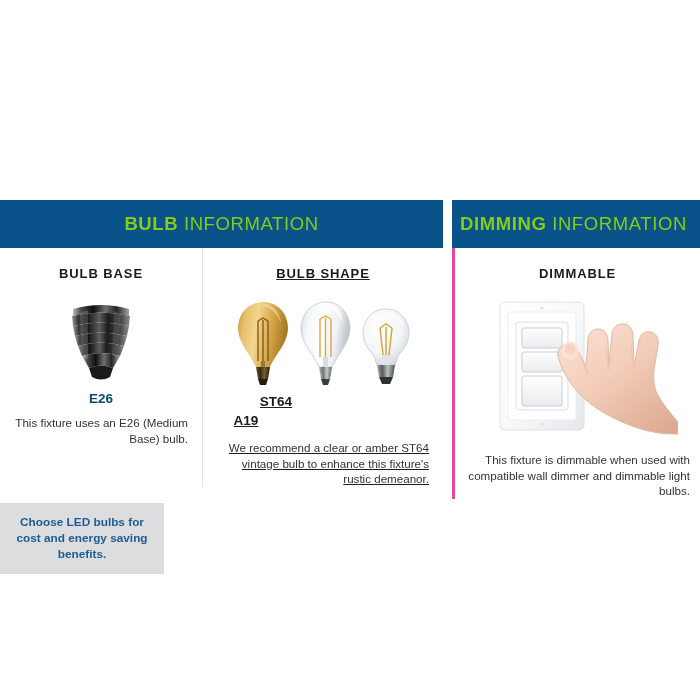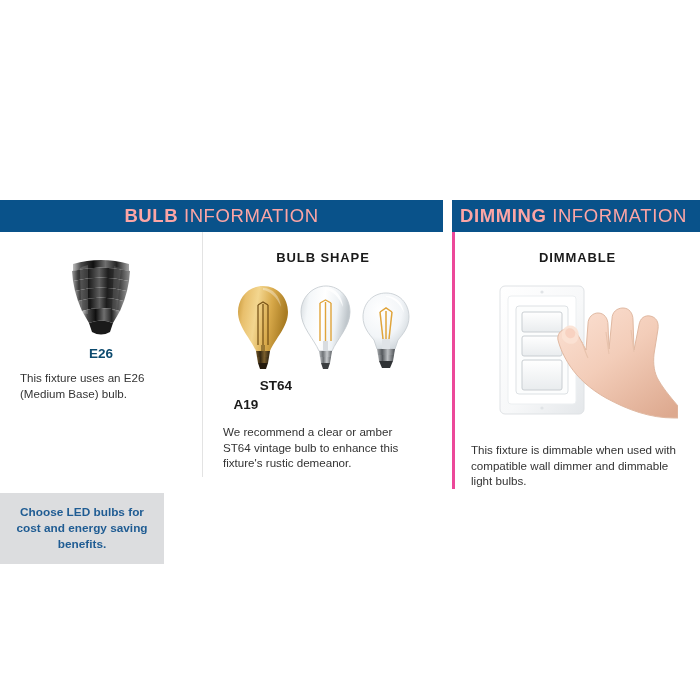--- a/index.html
+++ b/index.html
@@ -31,24 +31,24 @@
     align-items: flex-start;
   }
 
   .panel-left  { width: 443px; }
   .panel-gap   { width:   9px; }
   .panel-right { width: 248px; }
 
   
   .bar {
     background: #09528A;
-    height: 32px;
+    height: 48px;
     display: flex;
     align-items: center;
-    color: #fca5a5;
+    color: #84cc16;
     box-sizing: border-box;
   }
   .bar-left  { justify-content: center; }
   .bar-right { justify-content: flex-start; padding-left: 8px; }
 
   .bar-title {
     font-size: 18.5px;
     letter-spacing: 0.6px;
     white-space: nowrap;
   }
@@ -63,37 +63,37 @@
   .left-body {
     display: flex;
     width: 443px;
     box-sizing: border-box;
   }
   .col {
     box-sizing: border-box;
     position: relative;
   }
   .col-base  { width: 202px; padding: 18px 14px 0 14px; }
-  .col-shape { width: 241px; padding: 18px 14px 0 14px; border-left: 1px solid #e3e3e3; }
+  .col-shape { width: 241px; padding: 18px 14px 0 14px; border-left: 1px solid #e3e3e3; text-decoration: underline; }
 
   .col-head {
     text-align: center;
     font-size: 13px;
     font-weight: bold;
     letter-spacing: 0.9px;
     color: #1a1a1a;
     margin: 0 0 14px 0;
   }
 
   .body-text {
     font-size: 11.6px;
     line-height: 15.5px;
-    text-align: left;
+    text-align: right;
     color: #333;
-    margin: 6px;
+    margin: 0;
   }
   .body-text + .body-text { margin-top: 13px; }
 
   .caption {
     text-align: center;
     font-size: 13.5px;
     font-weight: bold;
     color: #0c4a6e;
     margin: 4px 0 9px 0;
   }
@@ -175,20 +175,21 @@
 
     <div class="panel-left">
 
       <div class="bar bar-left">
         <div class="bar-title"><span class="strong">BULB</span><span>&nbsp;</span><span class="light">INFORMATION</span></div>
       </div>
 
       <div class="left-body">
 
         <div class="col col-base">
+          <p class="col-head">BULB BASE</p>
 
           <div class="base-art">
             <svg width="74" height="84" viewBox="0 0 74 84" aria-hidden="true">
               <defs>
                 <linearGradient id="metal" x1="0" y1="0" x2="1" y2="0">
                   <stop offset="0%" stop-color="#9a9a9a"></stop>
                   <stop offset="10%" stop-color="#3b3b3b"></stop>
                   <stop offset="26%" stop-color="#161616"></stop>
                   <stop offset="47%" stop-color="#5e5e5e"></stop>
                   <stop offset="62%" stop-color="#1d1d1d"></stop>

